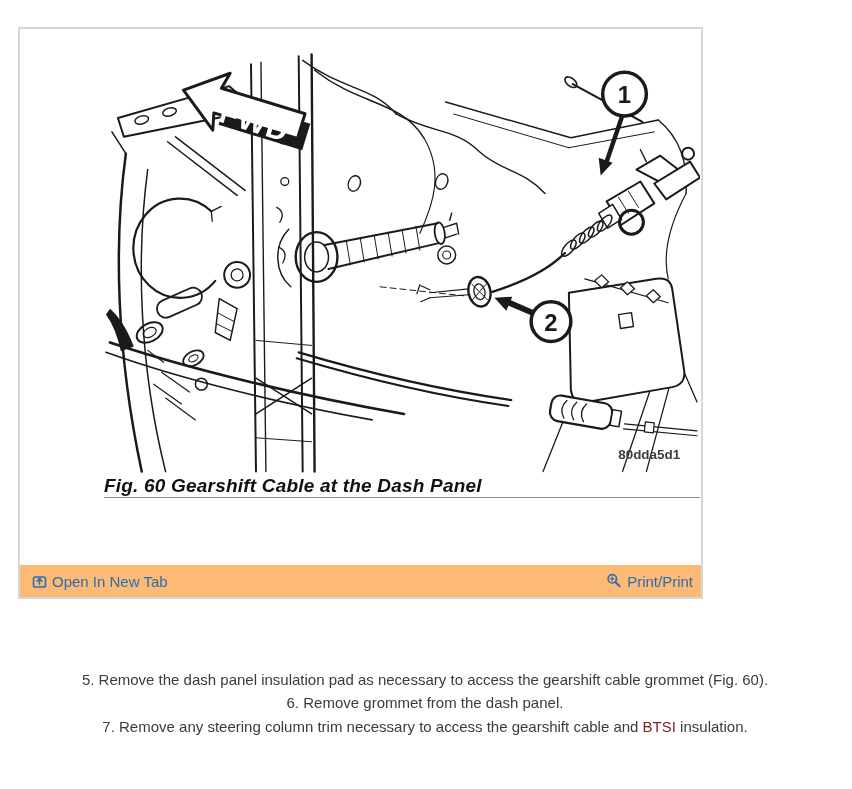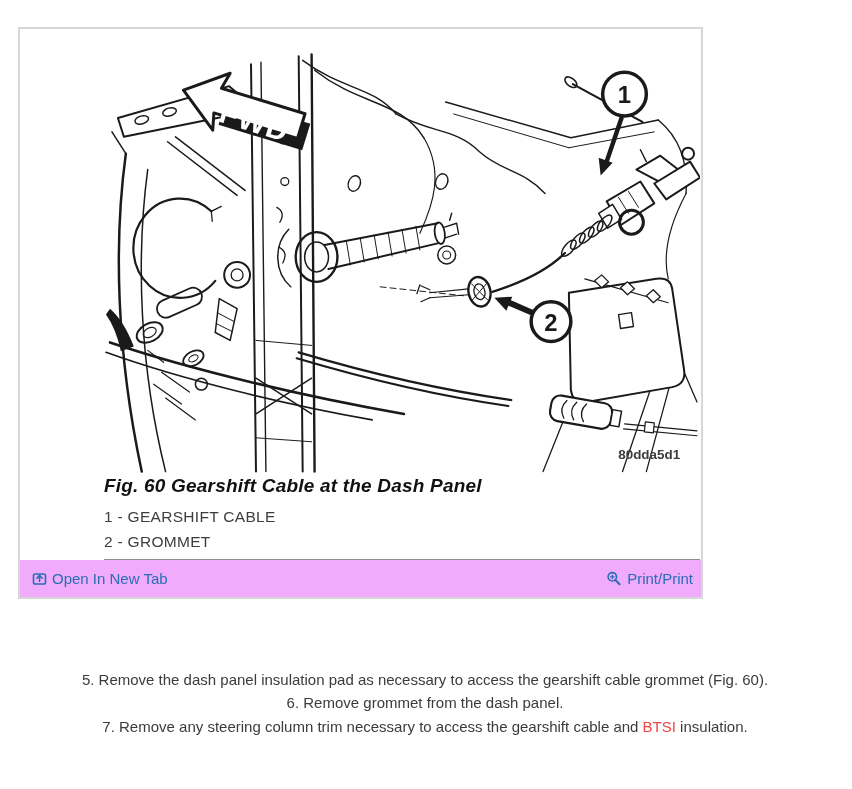--- a/index.html
+++ b/index.html
@@ -27,33 +27,33 @@
   .caption {
     text-align:left; font-size:19px; font-weight:bold; font-style:italic;
     color:#111; margin-top:2px; letter-spacing:0.2px;
   }
   .legend { margin-top:7px; padding-bottom:5px; }
   .legend-item {
     font-size:15.5px; color:#3d3d3d; line-height:25px; letter-spacing:0.3px;
   }
 
   .footer-bar {
-    margin-top:auto; height:38px; background:#f0abfc;
+    margin-top:auto; height:32px; background:#fdba74;
     display:flex; align-items:center; justify-content:space-between;
     padding:0 8px 0 12px;
   }
   .link {
     color:#2a6db5; font-size:15px; text-decoration:none; cursor:pointer;
     display:inline-flex; align-items:center; gap:5px;
   }
   .link svg { display:block; }
 
   .steps { position:absolute; left:25px; top:668px; width:800px; }
   .step  { font-size:15px; color:#3b3b3b; line-height:23.3px;text-align:center; }
-  .step a { color:#ef4444; text-decoration:none; cursor:pointer; }
+  .step a { color:#7f1d1d; text-decoration:none; cursor:pointer; }
 </style>
 </head>
 <body>
 
 <div class="panel">
   <div class="figure-block">
 
     <svg class="diag" width="596" height="432" viewBox="0 0 600 432">
 
       <g>
@@ -191,24 +191,20 @@
       <g>
         <path d="M431,272 L408,262" stroke-width="6"></path>
         <polygon points="393,257 411,256 405,270" class="fill"></polygon>
         <circle cx="450" cy="281" r="20" stroke-width="3.5" class="wfill"></circle>
         <text x="450" y="290" text-anchor="middle" font-size="24" font-weight="bold" fill="#1a1a1a">2</text>
       </g>
     </svg>
 
     <div class="caption">Fig. 60 Gearshift Cable at the Dash Panel</div>
 
-    <div class="legend">
-      <div class="legend-item">1 - GEARSHIFT CABLE</div>
-      <div class="legend-item">2 - GROMMET</div>
-    </div>
   </div>
 
   <div class="footer-bar">
     <a class="link">
       <svg width="15" height="15" viewBox="0 0 15 15">
         <rect x="1.5" y="3" width="12" height="10" rx="1.8" fill="none" stroke="#2a6db5" stroke-width="1.6"></rect>
         <path d="M7.5,10.2 V5" stroke="#2a6db5" stroke-width="1.6" fill="none" stroke-linecap="round"></path>
         <path d="M4.9,7.2 L7.5,4.4 L10.1,7.2" stroke="#2a6db5" stroke-width="1.6" fill="none" stroke-linecap="round" stroke-linejoin="round"></path>
       </svg>
       <span>Open In New Tab</span>

